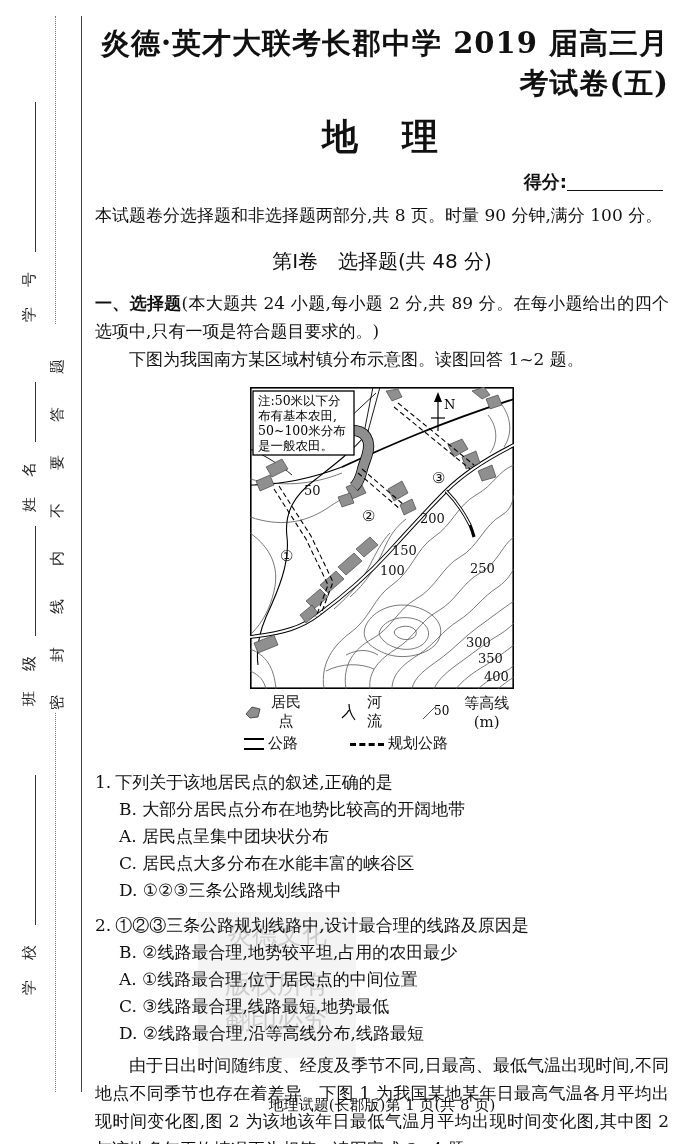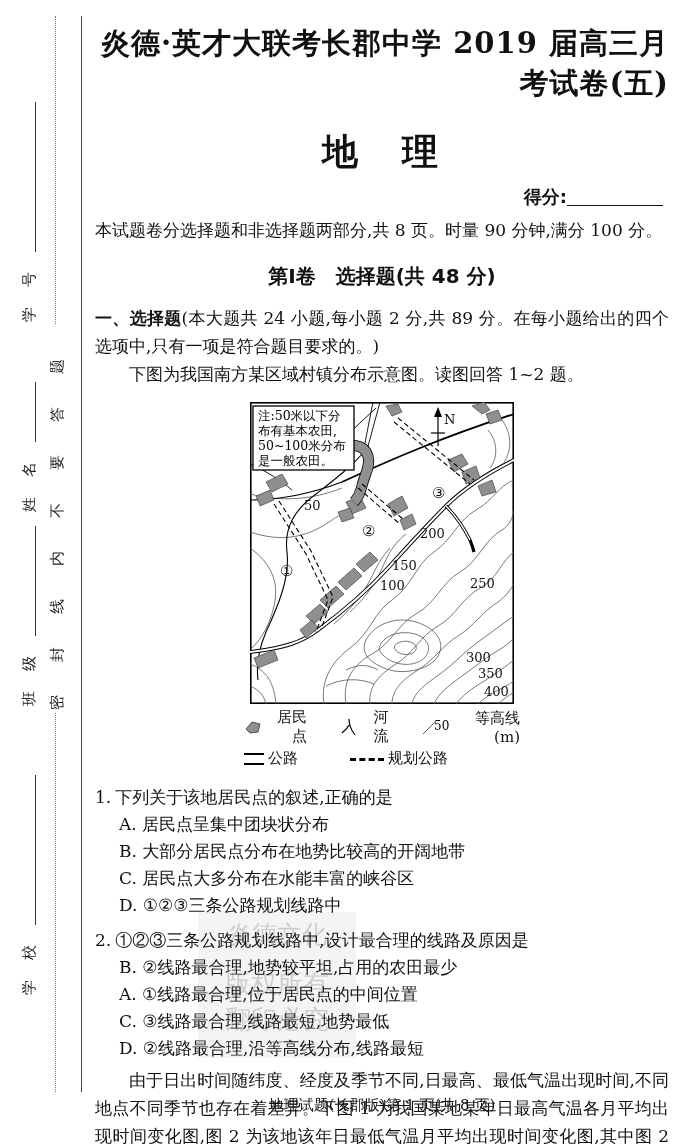--- a/index.html
+++ b/index.html
@@ -18,34 +18,34 @@
   .watermark{position:absolute;left:198px;top:912px;width:158px;height:146px;
              background:rgba(0,0,0,0.045);z-index:0;text-align:center;
              font-family:"DejaVu Sans","Liberation Sans",sans-serif;}
   .watermark div{color:rgba(0,0,0,0.16);font-weight:normal;}
   .wm1{font-size:25px;margin-top:6px;}
   .wm2{font-size:26px;margin-top:16px;}
   .wm3{font-size:26px;}
   
   .content{position:absolute;left:95px;top:0;width:574px;z-index:1;}
   .exam-title{margin-top:24px;text-align:right;font-size:29px;font-weight:900;letter-spacing:1px;}
-  .subject{margin-top:24px;text-align:center;font-size:36px;font-weight:900;letter-spacing:4px;font-family:Liberation Mono, monospace;}
+  .subject{margin-top:9px;text-align:center;font-size:36px;font-weight:900;letter-spacing:4px;font-family:Liberation Mono, monospace;}
   .score-row{margin-top:8px;text-align:right;font-size:18px;font-weight:bold;
              font-family:"DejaVu Sans","Liberation Sans",sans-serif;padding-right:6px;}
   .score-line{display:inline-block;width:96px;border-bottom:1.5px solid #111;height:1em;vertical-align:-3px;}
   .exam-info{margin-top:8px;font-size:17px;line-height:26px;text-align:justify;}
-  .part-title{margin-top:20px;text-align:center;font-size:20px;font-weight:bold;
+  .part-title{margin-top:20px;text-align:center;font-size:20px;font-weight:normal;
               font-family:"DejaVu Sans","Liberation Sans",sans-serif;}
   .instr{margin-top:14px;font-size:17px;line-height:28px;text-align:justify;}
   .instr b{font-family:"DejaVu Sans","Liberation Sans",sans-serif;}
   .narr{font-size:17px;line-height:28px;text-indent:2em;}
   
   .figure{margin-top:14px;text-align:center;}
   .figure svg{display:block;margin:0 auto;}
-  .legend{width:276px;margin:4px auto 16px auto;font-size:15px;text-align:right;}
+  .legend{width:276px;margin:4px auto 16px auto;font-size:15px;text-align:center;}
   .legend-row{display:flex;align-items:center;gap:6px;margin-top:3px;}
   .legend-item{display:flex;align-items:center;gap:4px;}
   .lg-gap{width:22px;}
   .lg-road{width:20px;height:8px;border-top:2.5px solid #000;border-bottom:2.5px solid #000;}
   .lg-planned{width:34px;border-top:3px dashed #000;height:0;margin-top:2px;}
   
   .qblock{font-size:17px;line-height:27px;margin-top:8px;text-align:justify;}
   .qstem{display:flex;}
   .qnum{flex:0 0 auto;padding-right:4px;}
   .qopt{padding-left:24px;}
@@ -244,22 +244,22 @@
           </span>
         </div>
       </div>
     </div>
 
     <div class="qblock">
       <div class="qstem">
         <span class="qnum">1.</span>
         <span>下列关于该地居民点的叙述,正确的是</span>
       </div>
+      <div class="qopt">B. 大部分居民点分布在地势比较高的开阔地带</div>
       <div class="qopt">A. 居民点呈集中团块状分布</div>
-      <div class="qopt">B. 大部分居民点分布在地势比较高的开阔地带</div>
       <div class="qopt">C. 居民点大多分布在水能丰富的峡谷区</div>
       <div class="qopt">D. ①②③三条公路规划线路中</div>
     </div>
 
     <div class="qblock">
       <div class="qstem">
         <span class="qnum">2.</span>
         <span>①②③三条公路规划线路中,设计最合理的线路及原因是</span>
       </div>
       <div class="qopt">B. ②线路最合理,地势较平坦,占用的农田最少</div>

